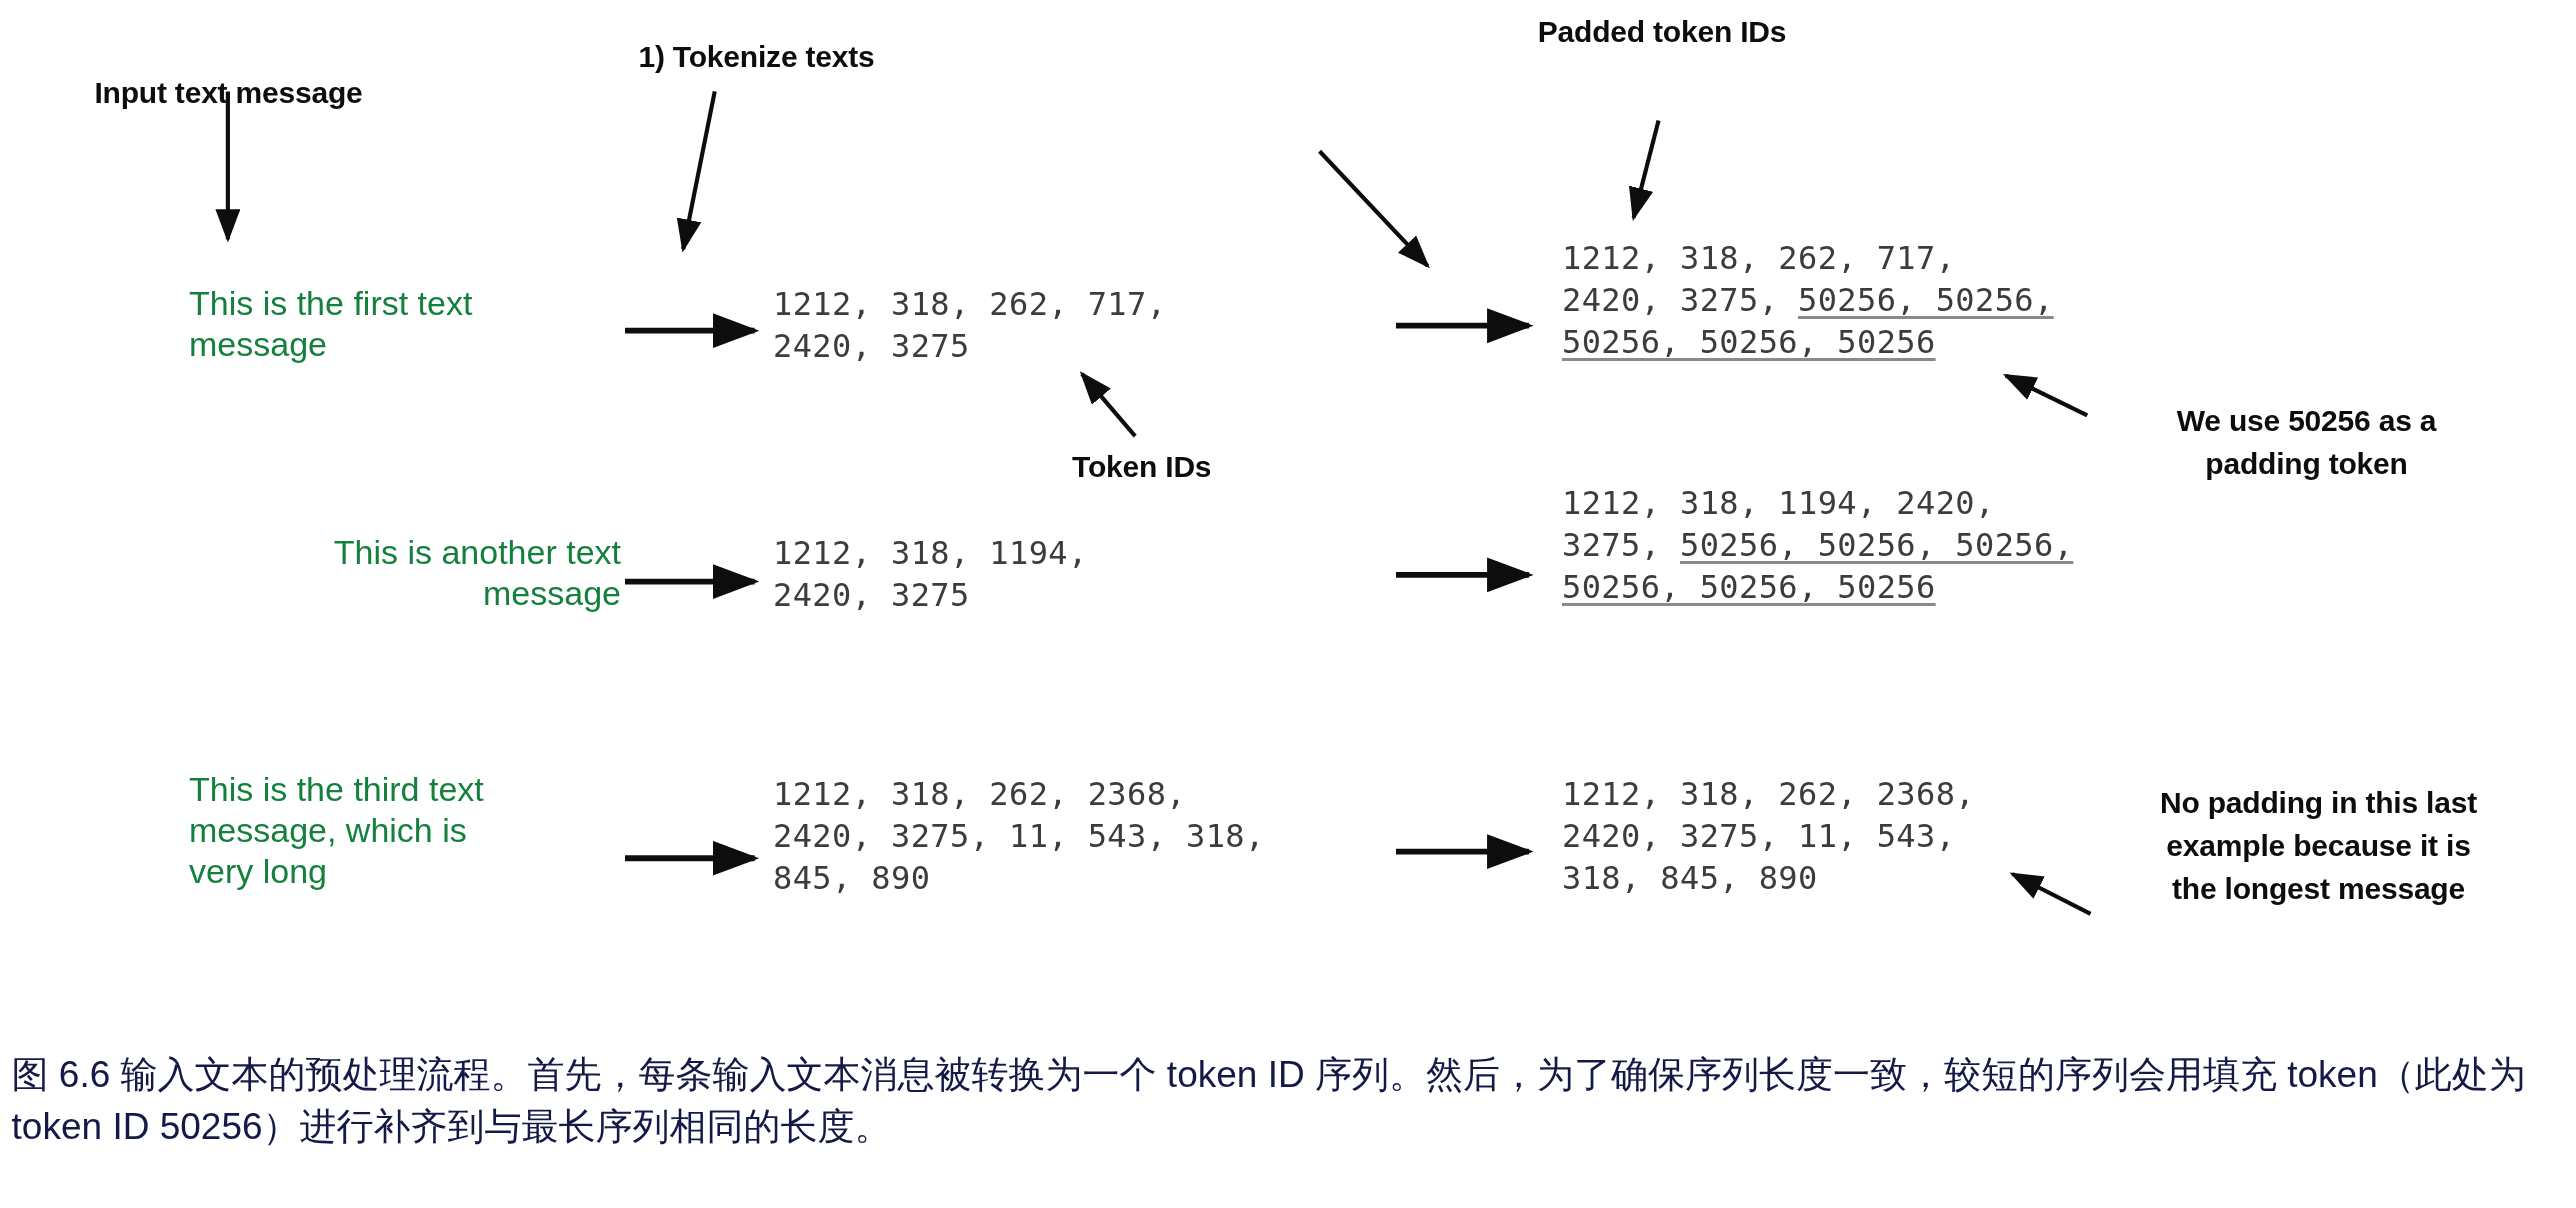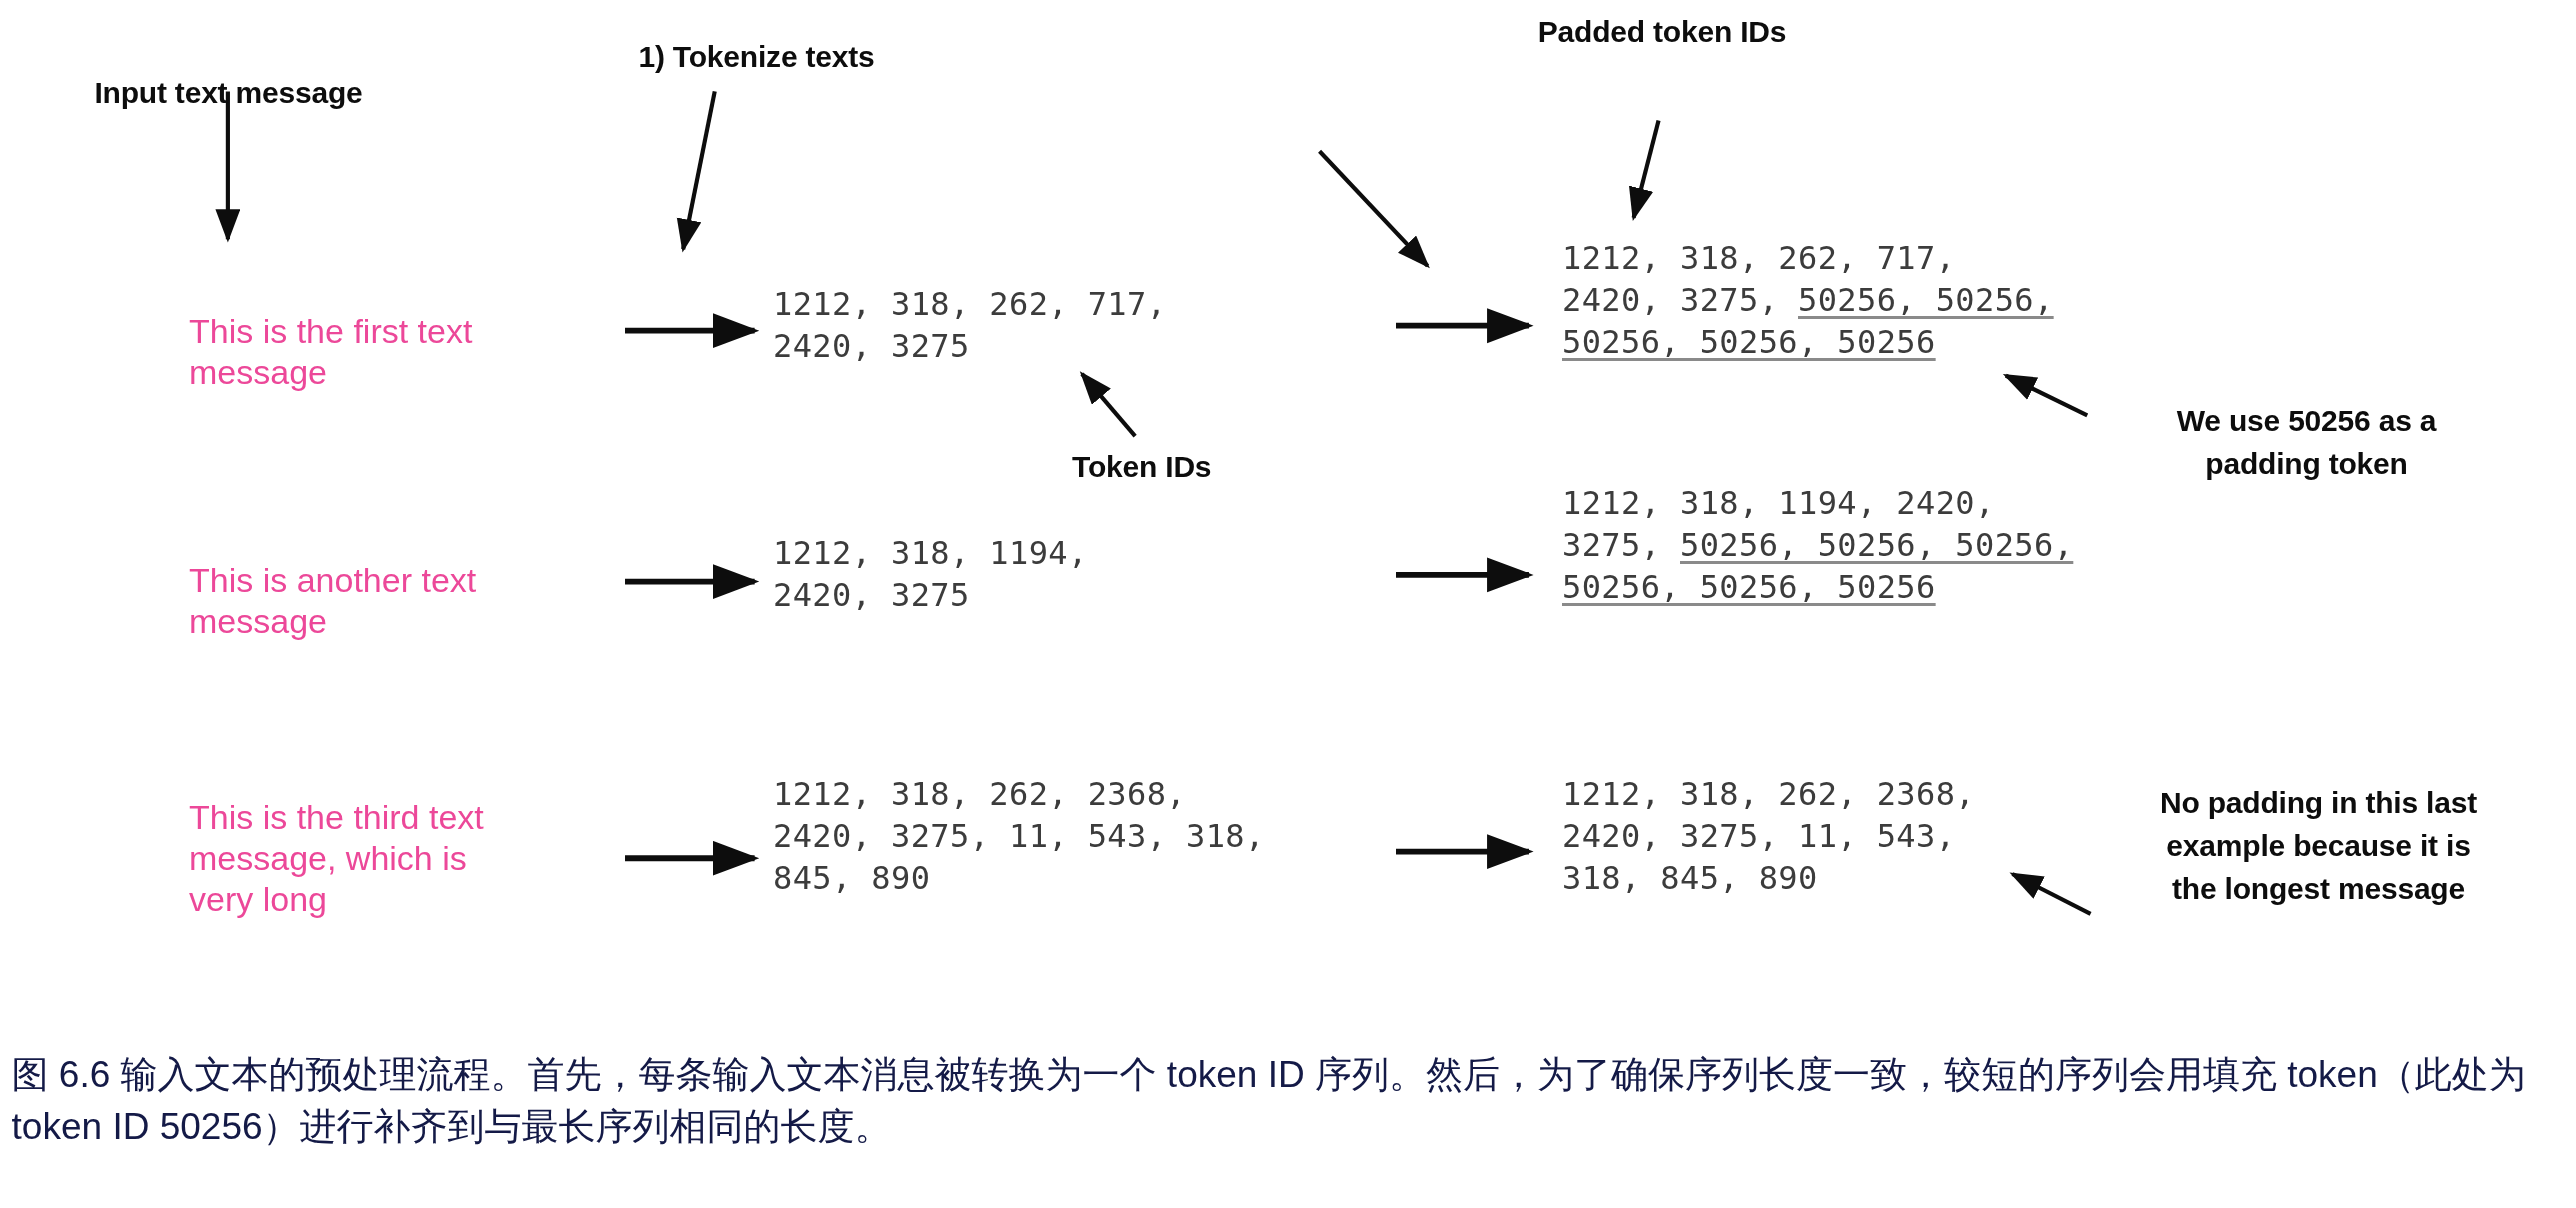--- a/index.html
+++ b/index.html
@@ -30,26 +30,25 @@
     line-height: 43px;
     letter-spacing: -0.2px;
     white-space: pre-line;
     text-align: center;
   }
 
   
   .msg {
     font-family: "Liberation Sans Narrow", "Liberation Sans", sans-serif;
     font-weight: normal;
-    color: #ec4899;
+    color: #15803d;
     font-size: 34px;
     line-height: 41px;
     white-space: pre-line;
     letter-spacing: 0px;
-    margin-top: 28px;
   }
 
   
   .tokens {
     font-family: "DejaVu Sans Mono", "Liberation Mono", monospace;
     color: #3c3c3c;
     font-size: 32px;
     line-height: 42px;
     white-space: pre-line;
     letter-spacing: 0.4px;
@@ -149,21 +148,21 @@
 
   <div class="abs tokens" style="left:1562px; top:237px; width:632px;"><span>1212, 318, 262, 717,
 2420, 3275, </span><span class="pad">50256, 50256,
 50256, 50256, 50256</span></div>
 
   <div class="abs label" style="left:1072px; top:445px; width:249px; text-align:left;">Token IDs</div>
 
   <div class="abs label" style="left:2111px; top:399px; width:391px;">We use 50256 as a
 padding token</div>
 
-  <div class="abs msg" style="left:189px; top:532px; width:432px;">This is another text
+  <div class="abs msg" style="left:189px; top:532px; width:432px;text-align:right;">This is another text
 message</div>
 
   <div class="abs tokens" style="left:773px; top:532px; width:582px;">1212, 318, 1194,
 2420, 3275</div>
 
   <div class="abs tokens" style="left:1562px; top:482px; width:656px;"><span>1212, 318, 1194, 2420,
 3275, </span><span class="pad">50256, 50256, 50256,
 50256, 50256, 50256</span></div>
 
   <div class="abs msg" style="left:189px; top:769px; width:432px;">This is the third text

